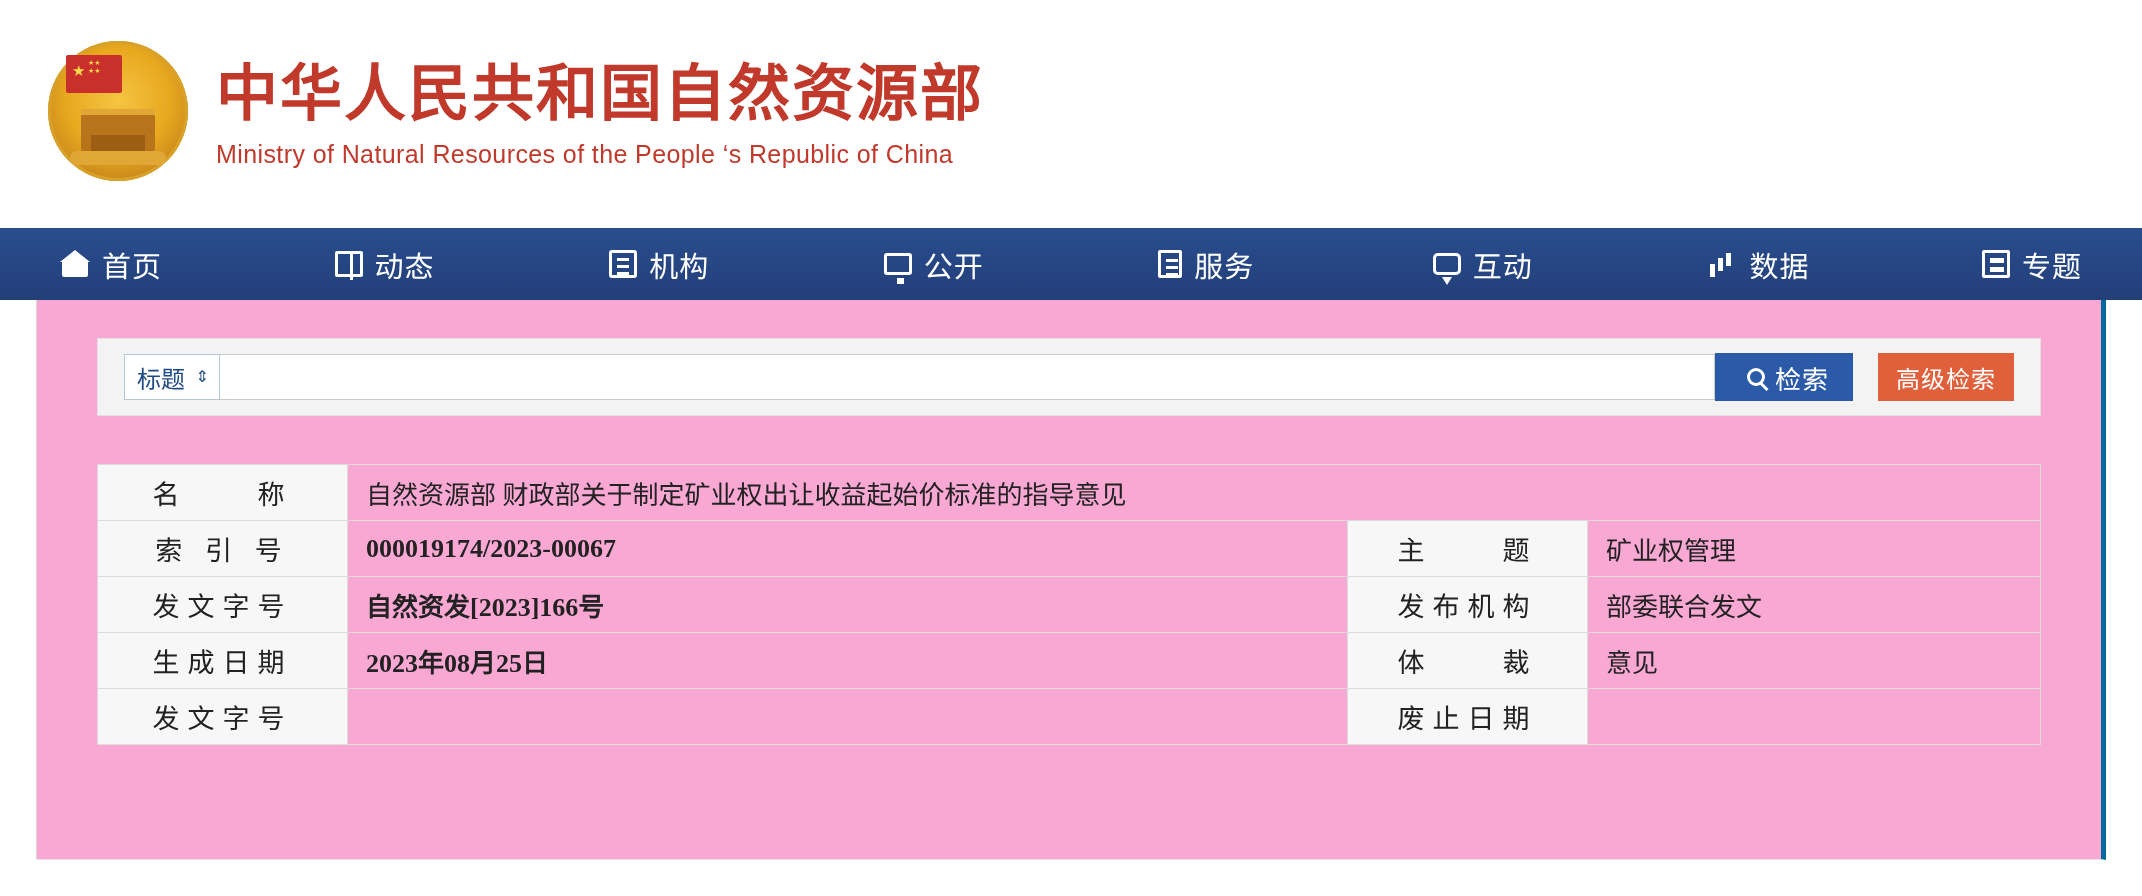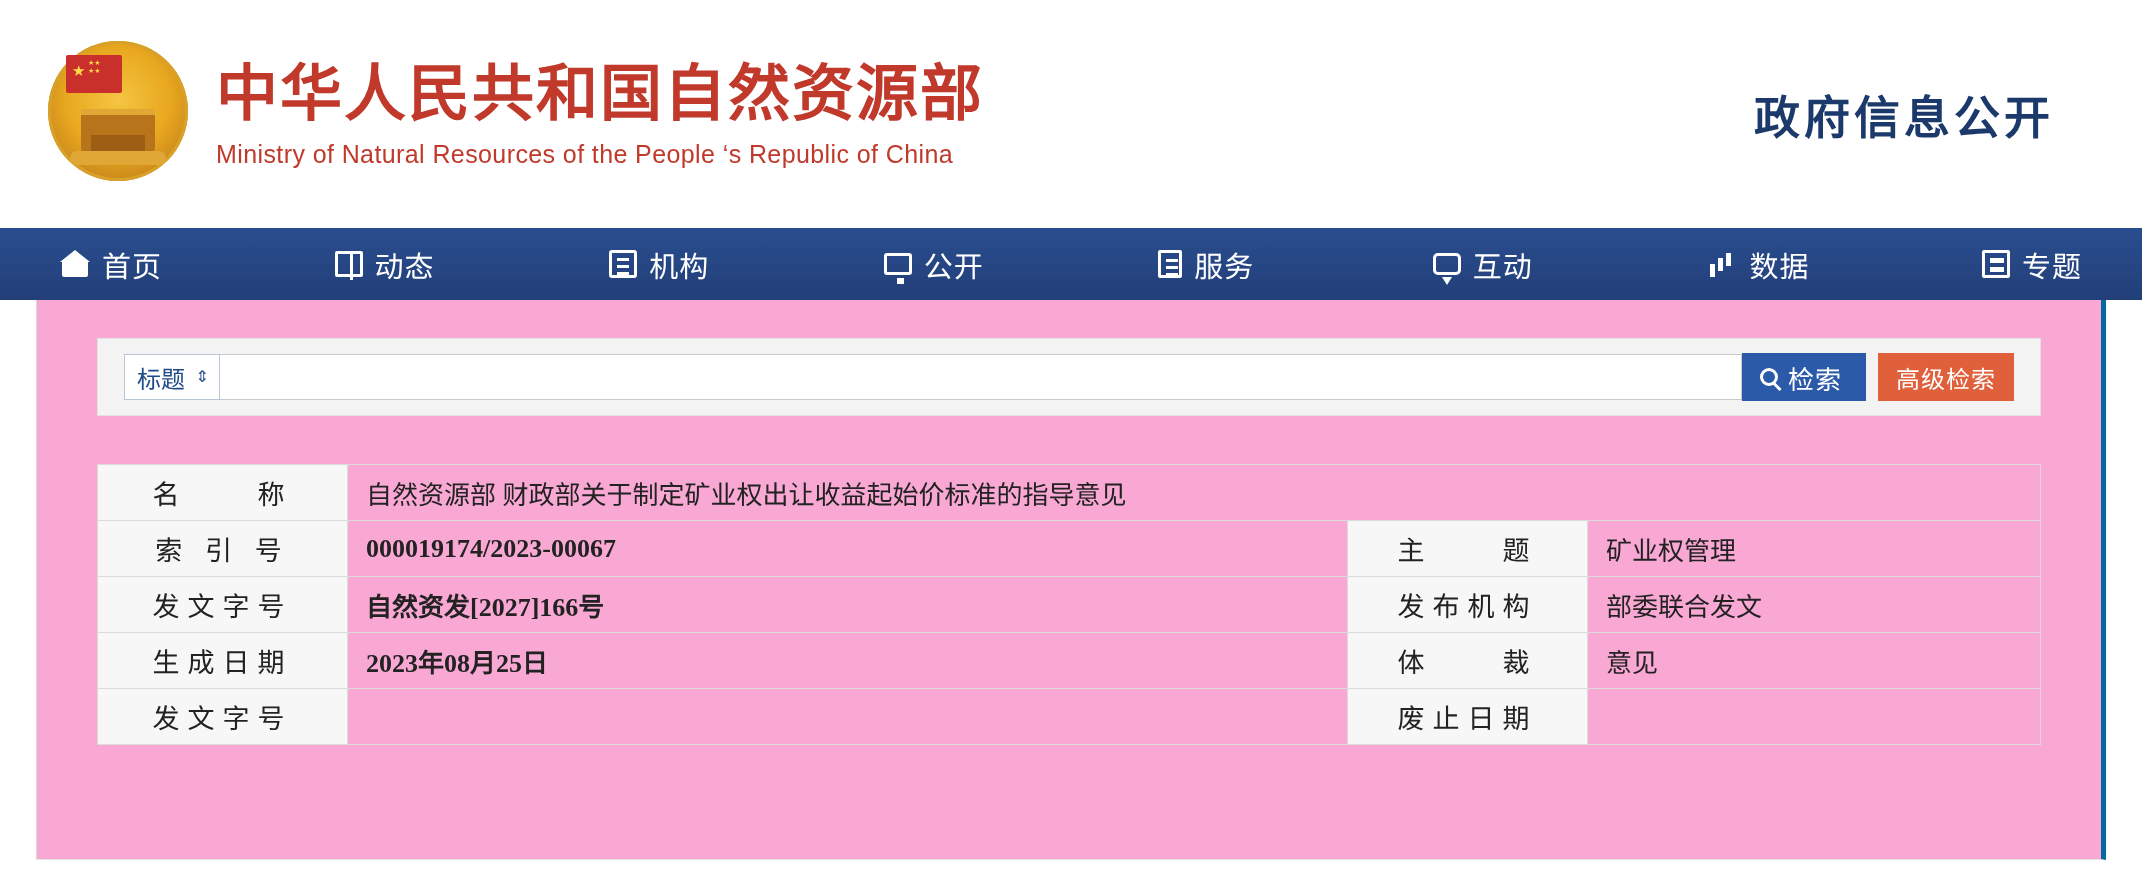--- a/index.html
+++ b/index.html
@@ -285,21 +285,21 @@
     padding: 0 12px;
     outline: none;
     color: #333;
   }
   .btn-search {
     height: 48px;
     background: #2a5aa8;
     color: #fff;
     border: none;
     font-size: 26px;
-    padding: 0 24px 0 18px;
+    padding: 0 24px 0 32px;
     display: flex;
     align-items: center;
     cursor: pointer;
     letter-spacing: 1px;
   }
   .btn-search .mag {
     width: 18px; height: 18px;
     border: 3px solid #fff;
     border-radius: 50%;
     position: relative;
@@ -313,21 +313,21 @@
     background: #fff;
     transform: rotate(45deg);
   }
   .btn-adv {
     height: 48px;
     background: #e0603c;
     color: #fff;
     border: none;
     font-size: 24px;
     padding: 0 18px;
-    margin-left: 12px;
+    margin-left: 25px;
     cursor: pointer;
     letter-spacing: 1px;
   }
 
   
   table.meta {
     width: 100%;
     border-collapse: collapse;
     margin-top: 48px;
     font-size: 26px;
@@ -368,21 +368,20 @@
     </div>
     <div class="gate"></div>
     <div class="gear"></div>
   </div>
 
   <div class="titles">
     <div class="title-cn">中华人民共和国自然资源部</div>
     <div class="title-en">Ministry of Natural Resources of the People ‘s Republic of China</div>
   </div>
 
-  <div class="header-right">政府信息公开</div>
 </div>
 
 <div class="nav">
   <div class="nav-item">
     <span class="nav-ico ico-home"></span>
     <span>首页</span>
   </div>
   <div class="nav-item">
     <span class="nav-ico ico-book"></span>
     <span>动态</span>
@@ -436,21 +435,21 @@
         <td class="val" colspan="3">自然资源部 财政部关于制定矿业权出让收益起始价标准的指导意见</td>
       </tr>
       <tr>
         <td class="lbl">索 引 号</td>
         <td class="val wide">000019174/2023-00067</td>
         <td class="lbl lbl2">主　　题</td>
         <td class="val">矿业权管理</td>
       </tr>
       <tr>
         <td class="lbl">发文字号</td>
-        <td class="val wide">自然资发[2027]166号</td>
+        <td class="val wide">自然资发[2023]166号</td>
         <td class="lbl lbl2">发布机构</td>
         <td class="val">部委联合发文</td>
       </tr>
       <tr>
         <td class="lbl">生成日期</td>
         <td class="val wide">2023年08月25日</td>
         <td class="lbl lbl2">体　　裁</td>
         <td class="val">意见</td>
       </tr>
       <tr>

